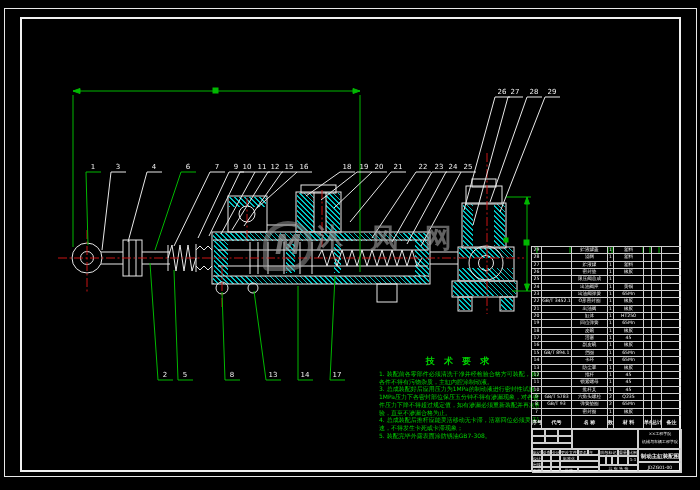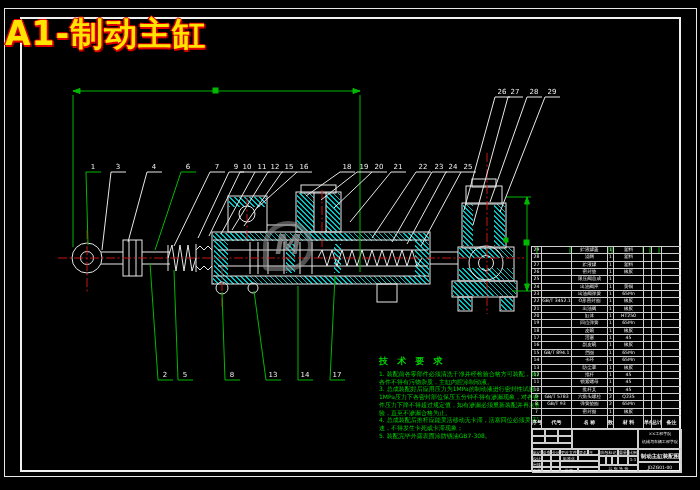--- a/index.html
+++ b/index.html
@@ -14,41 +14,40 @@
   .hatch{background:repeating-linear-gradient(45deg,rgba(0,205,205,.95) 0 1px,transparent 1px 3.5px);z-index:2;}
   svg.ov{left:0;top:0;z-index:3;}
   .callout{z-index:5;font-size:7px;color:#f2f2f2;width:16px;text-align:center;line-height:8px;}
   .wm{z-index:6;color:rgba(158,158,158,.62);white-space:nowrap;}
   .wm-name{left:316px;top:220px;font-size:27px;font-weight:bold;letter-spacing:9px;}
   .wm-url{left:316px;top:249px;font-size:15px;font-weight:bold;letter-spacing:1px;}
   .wm-logo{left:263px;top:221px;width:40px;height:40px;border:5px solid rgba(150,150,150,.55);
     border-radius:50% 50% 50% 10%;text-align:center;font-size:26px;font-weight:bold;font-style:italic;
     color:rgba(158,158,158,.7);line-height:38px;}
   .tech{left:379px;top:355px;width:160px;z-index:5;color:#00d400;}
-  .tech-title{font-weight:bold;font-size:9px;letter-spacing:3px;margin-bottom:2px;}
+  .tech-title{text-align:center;font-weight:bold;font-size:9px;letter-spacing:3px;margin-bottom:2px;}
   .tech-line{font-size:6px;line-height:7.7px;white-space:nowrap;overflow:hidden;}
   .bom{left:531px;top:246px;width:150px;z-index:5;}
   .bom-row{display:flex;height:7.35px;box-sizing:border-box;}
   .bom-cell{box-sizing:border-box;border-left:1px solid #cfcfcf;border-top:1px solid #cfcfcf;
     font-size:4.6px;line-height:6px;color:#efefef;text-align:center;overflow:hidden;white-space:nowrap;}
   .bom-head .bom-cell{font-size:5px;font-weight:bold;line-height:12px;}
   .tb{left:531px;top:428px;width:150px;height:44px;z-index:5;border:1px solid #d8d8d8;box-sizing:border-box;}
   .tb-cell{position:absolute;box-sizing:border-box;border:1px solid #cfcfcf;color:#efefef;font-size:4px;
     line-height:5px;text-align:center;overflow:hidden;white-space:nowrap;}
   .tb-cell.b{font-weight:bold;}
 </style>
 </head>
 <body>
 
 <div class="sheet">
 
   <div class="abs border-outer"></div>
   <div class="abs border-inner"></div>
 
-  <div class="abs page-title">A1-制动主缸</div>
 
   <div id="hatches">
       <div class="abs hatch" style="left: 213px; top: 233px; width: 216px; height: 8px;"></div>
       <div class="abs hatch" style="left: 213px; top: 276px; width: 216px; height: 8px;"></div>
       <div class="abs hatch" style="left: 214px; top: 241px; width: 14px; height: 35px;"></div>
       <div class="abs hatch" style="left: 415px; top: 241px; width: 14px; height: 35px;"></div>
       <div class="abs hatch" style="left: 229px; top: 197px; width: 37px; height: 10px;"></div>
       <div class="abs hatch" style="left: 297px; top: 193px; width: 17px; height: 38px;"></div>
       <div class="abs hatch" style="left: 326px; top: 193px; width: 14px; height: 38px;"></div>
       <div class="abs hatch" style="left: 463px; top: 204px; width: 10px; height: 42px;"></div>
@@ -242,20 +241,21 @@
       <span class="abs callout" style="left: 544px; top: 88px;">29</span>
       <span class="abs callout" style="left: 157px; top: 371px;">2</span>
       <span class="abs callout" style="left: 177px; top: 371px;">5</span>
       <span class="abs callout" style="left: 224px; top: 371px;">8</span>
       <span class="abs callout" style="left: 265px; top: 371px;">13</span>
       <span class="abs callout" style="left: 297px; top: 371px;">14</span>
       <span class="abs callout" style="left: 329px; top: 371px;">17</span>
     </div>
 
   <div class="abs wm wm-logo">M</div>
+  <div class="abs wm wm-name">沐 风 网</div>
 
   <div class="abs tech">
     <div class="tech-title">技 术 要 求</div>
     <div id="tech-lines">
         <div class="tech-line">1. 装配前各零部件必须清洗干净并经检验合格方可装配，装前</div>
         <div class="tech-line">各件不得有污物杂质，主缸内腔涂制动液。</div>
         <div class="tech-line">3. 总成装配好后应用压力为1MPa的制动液进行密封性试验，在</div>
         <div class="tech-line">1MPa压力下各密封部位保压五分钟不得有渗漏现象，对各密封</div>
         <div class="tech-line">件压力下降不得超过规定值，如有渗漏必须重新装配并再次检</div>
         <div class="tech-line">验，直至不渗漏合格为止。</div>

